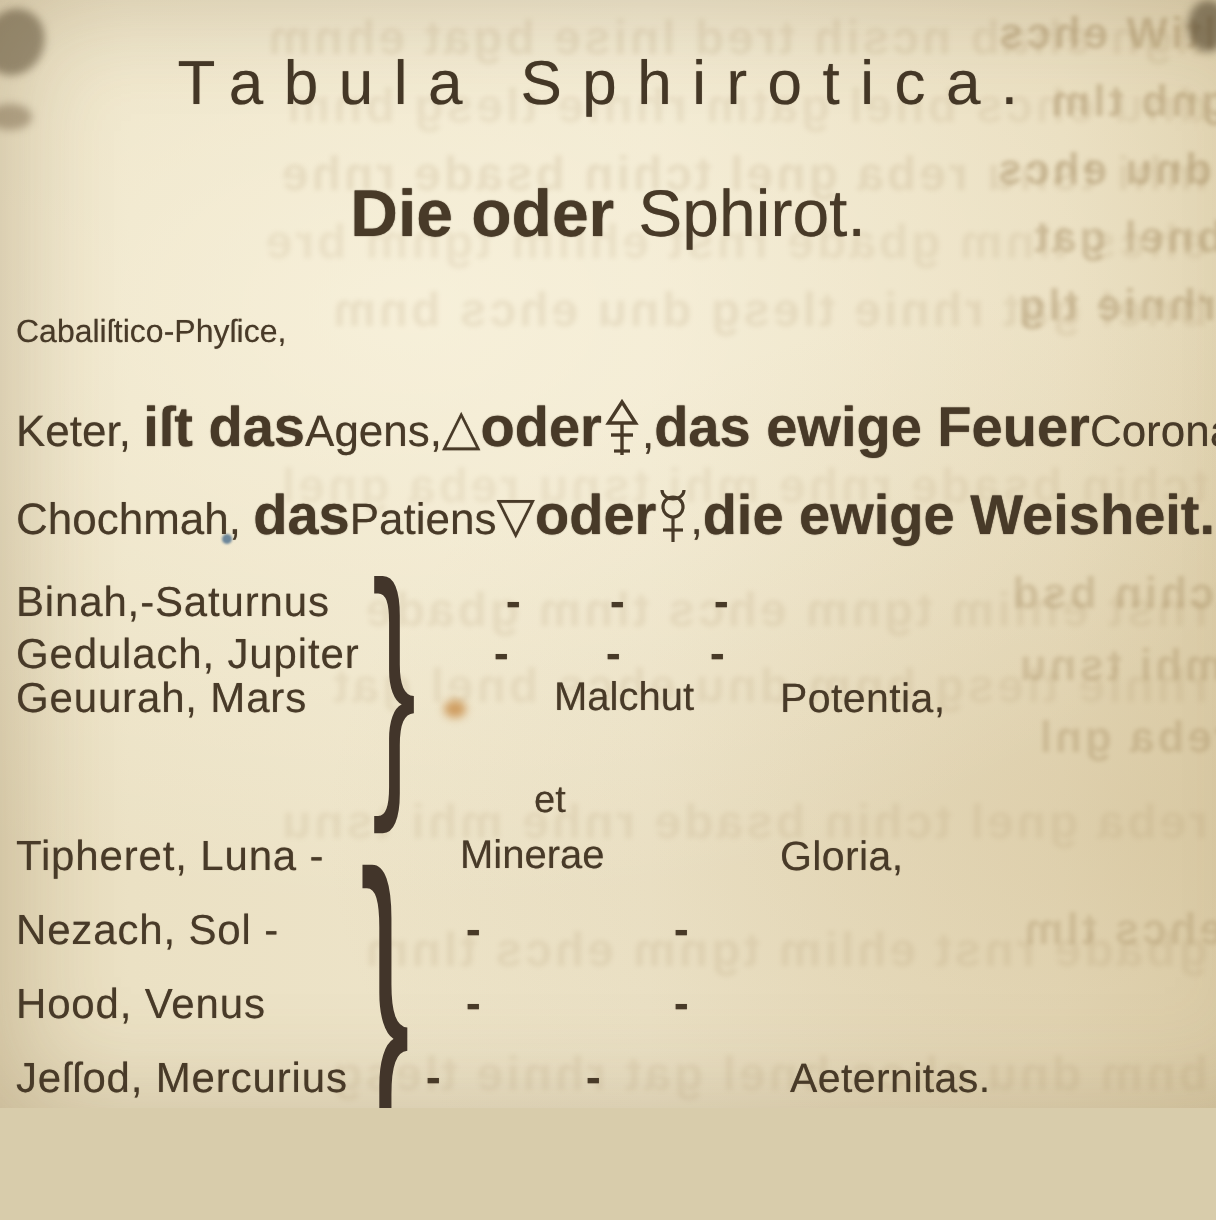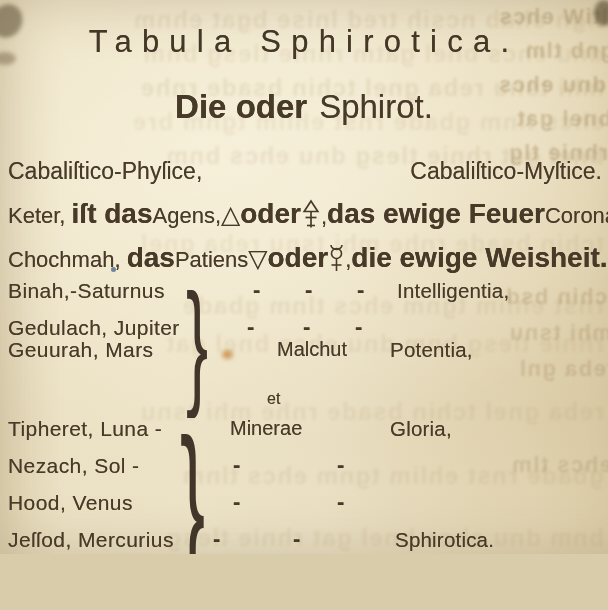--- a/index.html
+++ b/index.html
@@ -83,23 +83,22 @@
   <div class="smudge" id="smudge-tr"></div>
   <div class="smudge" id="fox1"></div>
   <div class="smudge" id="speck-blue"></div>
   <div id="arc-bl"></div>
 
   <div class="ink" id="title">Tabula Sphirotica.</div>
   <div class="ink" id="subtitle">
     <span class="fraktur">Die oder</span><span>Sphirot.</span>
   </div>
 
-  <div class="ink line" style="top:158px; font-size:23px;">
+  <div class="ink line" style="top:158px; font-size:16px;">
     <span>Cabaliſtico-Phyſice,</span>
-    <span>Cabaliſtico-Myſtice.</span>
   </div>
 
   <div class="ink line" style="top:198px;">
     <span><span>Keter, </span><span class="fraktur">iſt das</span><span>Agens,</span></span>
     <span class="glyph sym">△</span>
     <span class="fraktur">oder</span>
     <span class="sym"><svg width="20" height="31" viewBox="0 0 20 31" style="vertical-align:-6px">
           <path d="M10 2 L3.2 12.5 L16.8 12.5 Z" fill="none" stroke="#483a28" stroke-width="1.7"></path>
           <line x1="10" y1="12.5" x2="10" y2="28.5" stroke="#483a28" stroke-width="1.7"></line>
           <line x1="4.5" y1="18.5" x2="15.5" y2="18.5" stroke="#483a28" stroke-width="1.7"></line>
@@ -117,41 +116,40 @@
           <circle cx="8.5" cy="9.5" r="5" fill="none" stroke="#483a28" stroke-width="1.6"></circle>
           <line x1="8.5" y1="14.5" x2="8.5" y2="27" stroke="#483a28" stroke-width="1.6"></line>
           <line x1="3.5" y1="21" x2="13.5" y2="21" stroke="#483a28" stroke-width="1.6"></line>
         </svg><span>,</span></span>
     <span class="fraktur">die ewige Weisheit.</span>
   </div>
 
   <div class="brace" style="left:186px; top:272px; font-size:92px;"><span style="transform:scale(.72,1.5);">}</span></div>
   <div class="brace" style="left:180px; top:414px; font-size:104px;"><span style="transform:scale(.72,1.8);">}</span></div>
 
-  <div class="ink row" style="top:279px;">
+  <div class="ink row" style="top:290px;">
     <span class="lbl">Binah,-Saturnus</span>
     <span class="dash" style="left:245px">-</span>
     <span class="dash" style="left:297px">-</span>
     <span class="dash" style="left:349px">-</span>
-    <span class="val" style="left:389px">Intelligentia,</span>
   </div>
   <div class="ink row" style="top:316px;">
     <span class="lbl">Gedulach, Jupiter</span>
     <span class="dash" style="left:239px">-</span>
     <span class="dash" style="left:295px">-</span>
     <span class="dash" style="left:347px">-</span>
   </div>
   <div class="ink row" style="top:338px;">
     <span class="lbl">Geuurah, Mars</span>
     <span class="midword" style="left:269px">Malchut</span>
     <span class="val" style="left:382px">Potentia,</span>
   </div>
 
   <div class="ink row" style="top:390px;">
-    <span class="midword" style="left:259px; font-size:16px;">et</span>
+    <span class="midword" style="left:259px; font-size:19px;">et</span>
   </div>
 
   <div class="ink row" style="top:417px;">
     <span class="lbl">Tipheret, Luna -</span>
     <span class="midword" style="left:222px">Minerae</span>
     <span class="val" style="left:382px">Gloria,</span>
   </div>
   <div class="ink row" style="top:454px;">
     <span class="lbl">Nezach, Sol -</span>
     <span class="dash" style="left:225px">-</span>
@@ -159,21 +157,21 @@
   </div>
   <div class="ink row" style="top:491px;">
     <span class="lbl">Hood, Venus</span>
     <span class="dash" style="left:225px">-</span>
     <span class="dash" style="left:329px">-</span>
   </div>
   <div class="ink row" style="top:528px;">
     <span class="lbl">Jeſſod, Mercurius</span>
     <span class="dash" style="left:205px">-</span>
     <span class="dash" style="left:285px">-</span>
-    <span class="val" style="left:387px">Sphirotica.</span>
+    <span class="val" style="left:387px">Aeternitas.</span>
   </div>
   <div class="ink row" style="top:565px;">
     <span class="lbl">Malchut, Tinctura</span>
     <span class="dash" style="left:205px">-</span>
     <span class="dash" style="left:275px">-</span>
     <span class="val" style="left:402px">Keter.</span>
   </div>
 
 </div>
 

